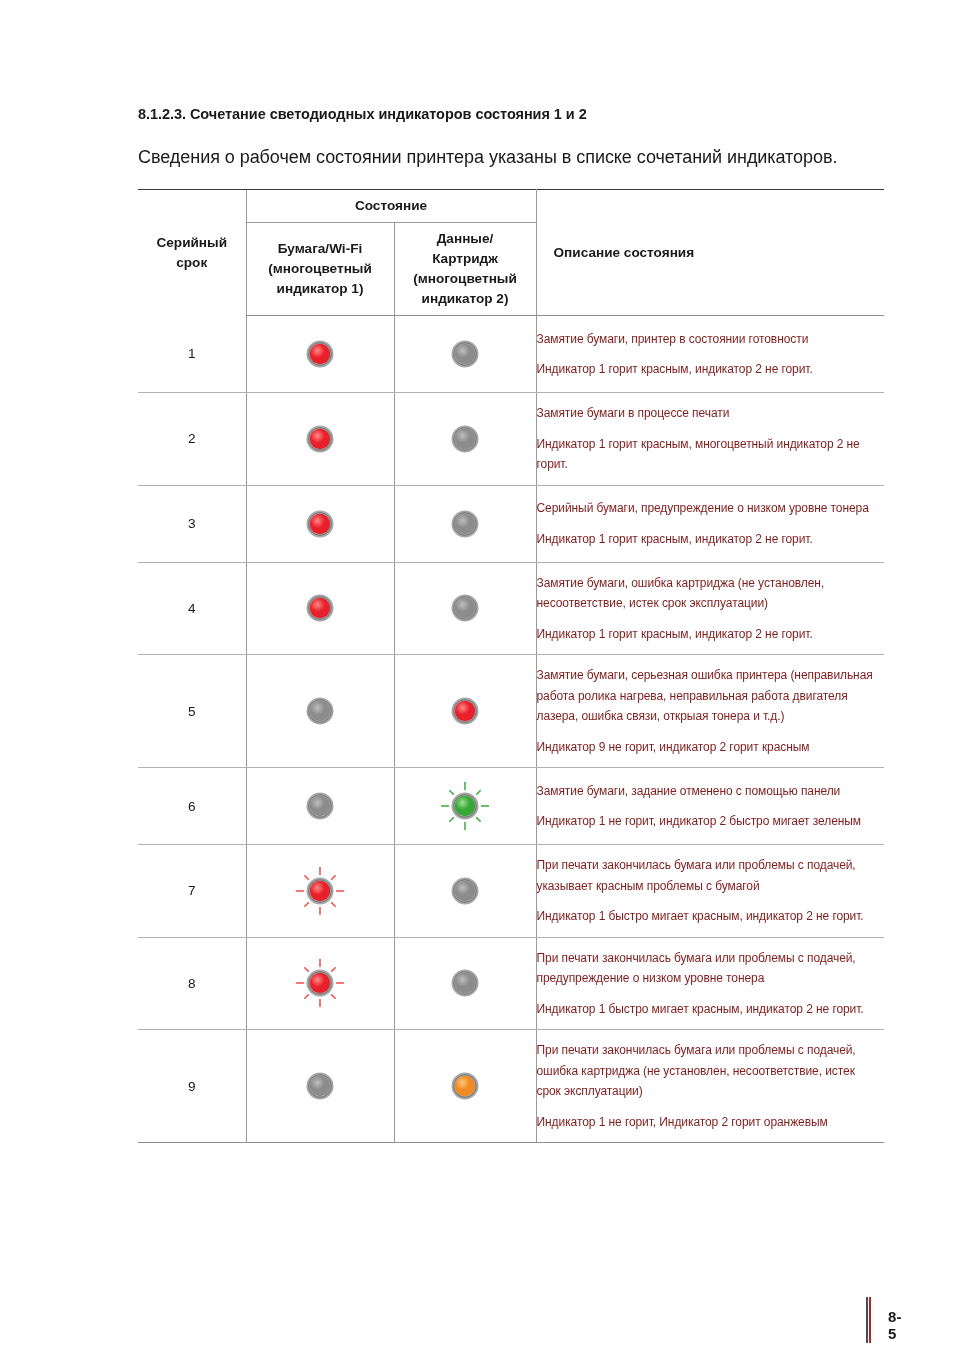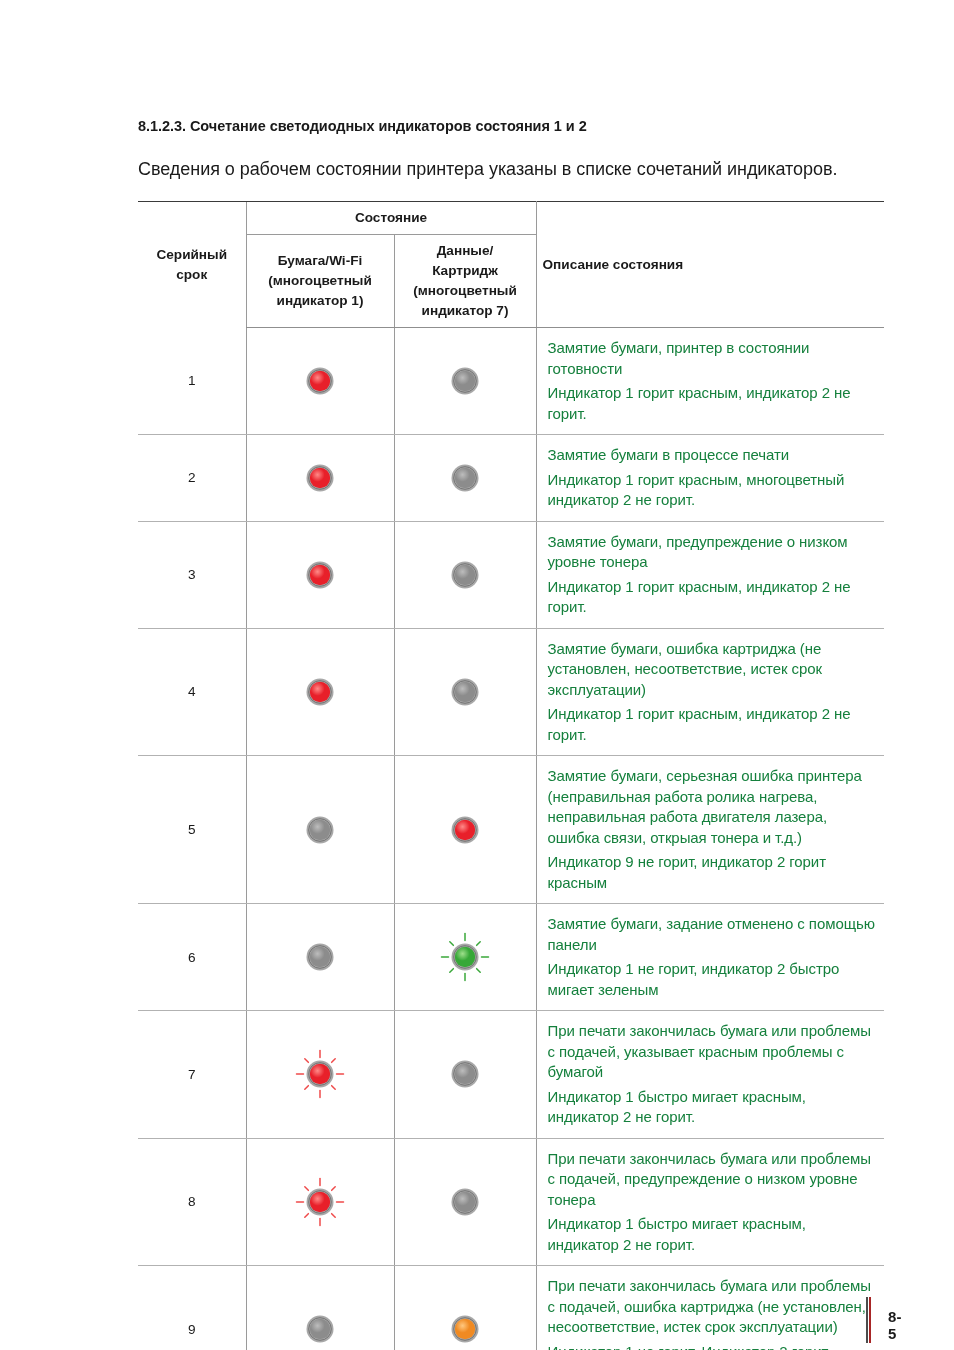--- a/index.html
+++ b/index.html
@@ -29,21 +29,21 @@
     left: 138px;
     top: 104px;
     width: 746px;
   }
 
   .section-heading {
     font-size: 14.5px;
     font-weight: bold;
     letter-spacing: -0.05px;
     line-height: 20px;
-    margin: 12px 0 20px 0;
+    margin: 0 0 20px 0;
     color: #1a1a1a;
   }
 
   .intro {
     font-size: 18px;
     line-height: 27px;
     margin: 0 0 18px 0;
     color: #1a1a1a;
     letter-spacing: -0.05px;
   }
@@ -83,21 +83,21 @@
     border-bottom: 1.2px solid #9a9a9a;
   }
 
   th.vline-l { border-left: 1.2px solid #9a9a9a; }
   th.vline-r { border-right: 1.2px solid #9a9a9a; }
   td.vline-l { border-left: 1.2px solid #9a9a9a; }
   td.vline-r { border-right: 1.2px solid #9a9a9a; }
 
   th.hdr-desc {
     text-align: left;
-    padding-left: 6px;
+    padding-left: 17px;
     font-weight: bold;
   }
 
   .hdr-block {
     border-bottom: 1.3px solid #8f8f8f;
   }
 
   tr.data-row > td {
     border-bottom: 1.1px solid #b2b2b2;
     padding-top: 10px;
@@ -112,29 +112,28 @@
     font-size: 13.6px;
     color: #1a1a1a;
   }
 
   td.led-cell {
     text-align: center;
   }
 
   td.desc {
     text-align: left;
-    padding-left: 11px;
     padding-right: 6px;
-    font-size: 15px;
+    font-size: 12px;
     line-height: 20.5px;
-    color: #15803d;
+    color: #7f1d1d;
     letter-spacing: -0.08px;
   }
   td.desc p { margin: 0; }
-  td.desc p + p { margin-top: 4px; }
+  td.desc p + p { margin-top: 10px; }
 
   
   .led-wrap {
     display: inline-block;
     position: relative;
     width: 56px;
     height: 56px;
     vertical-align: middle;
   }
   .led-wrap svg { display: block; }
@@ -207,21 +206,21 @@
         <tr>
           <th class="hdr hdr-block vline-l">
             <span>Бумага/Wi-Fi</span><br>
             <span>(многоцветный</span><br>
             <span>индикатор 1)</span>
           </th>
           <th class="hdr hdr-block vline-l vline-r">
             <span>Данные/</span><br>
             <span>Картридж</span><br>
             <span>(многоцветный</span><br>
-            <span>индикатор 7)</span>
+            <span>индикатор 2)</span>
           </th>
         </tr>
       </thead>
 
       <tbody id="table-body">
           <tr class="data-row">
             <td class="sn">1</td>
             <td class="led-cell vline-l"><span class="led-wrap"><svg width="56" height="56" viewBox="0 0 56 56" aria-hidden="true">
                   <defs>
                     <radialGradient id="lg0" cx="38%" cy="34%" r="72%">
@@ -302,21 +301,21 @@
                       <stop offset="0%" stop-color="#bdbdbd"></stop>
                       <stop offset="48%" stop-color="#8c8c8c"></stop>
                       <stop offset="100%" stop-color="#8c8c8c"></stop>
                     </radialGradient>
                   </defs>
                   <circle cx="28" cy="28" r="13.5" fill="#a8a8a8"></circle>
                   <circle cx="28" cy="28" r="11.299999999999999" fill="none" stroke="#6e6e6e" stroke-width="0.9"></circle>
                   <circle cx="28" cy="28" r="10.2" fill="url(#lg5)"></circle>
                 </svg></span></td>
             <td class="desc">
-              <p>Замятие бумаги, предупреждение о низком уровне тонера</p>
+              <p>Серийный бумаги, предупреждение о низком уровне тонера</p>
               <p>Индикатор 1 горит красным, индикатор 2 не горит.</p>
             </td>
           </tr>
           <tr class="data-row">
             <td class="sn">4</td>
             <td class="led-cell vline-l"><span class="led-wrap"><svg width="56" height="56" viewBox="0 0 56 56" aria-hidden="true">
                   <defs>
                     <radialGradient id="lg6" cx="38%" cy="34%" r="72%">
                       <stop offset="0%" stop-color="#ff8a88"></stop>
                       <stop offset="48%" stop-color="#e8202a"></stop>

